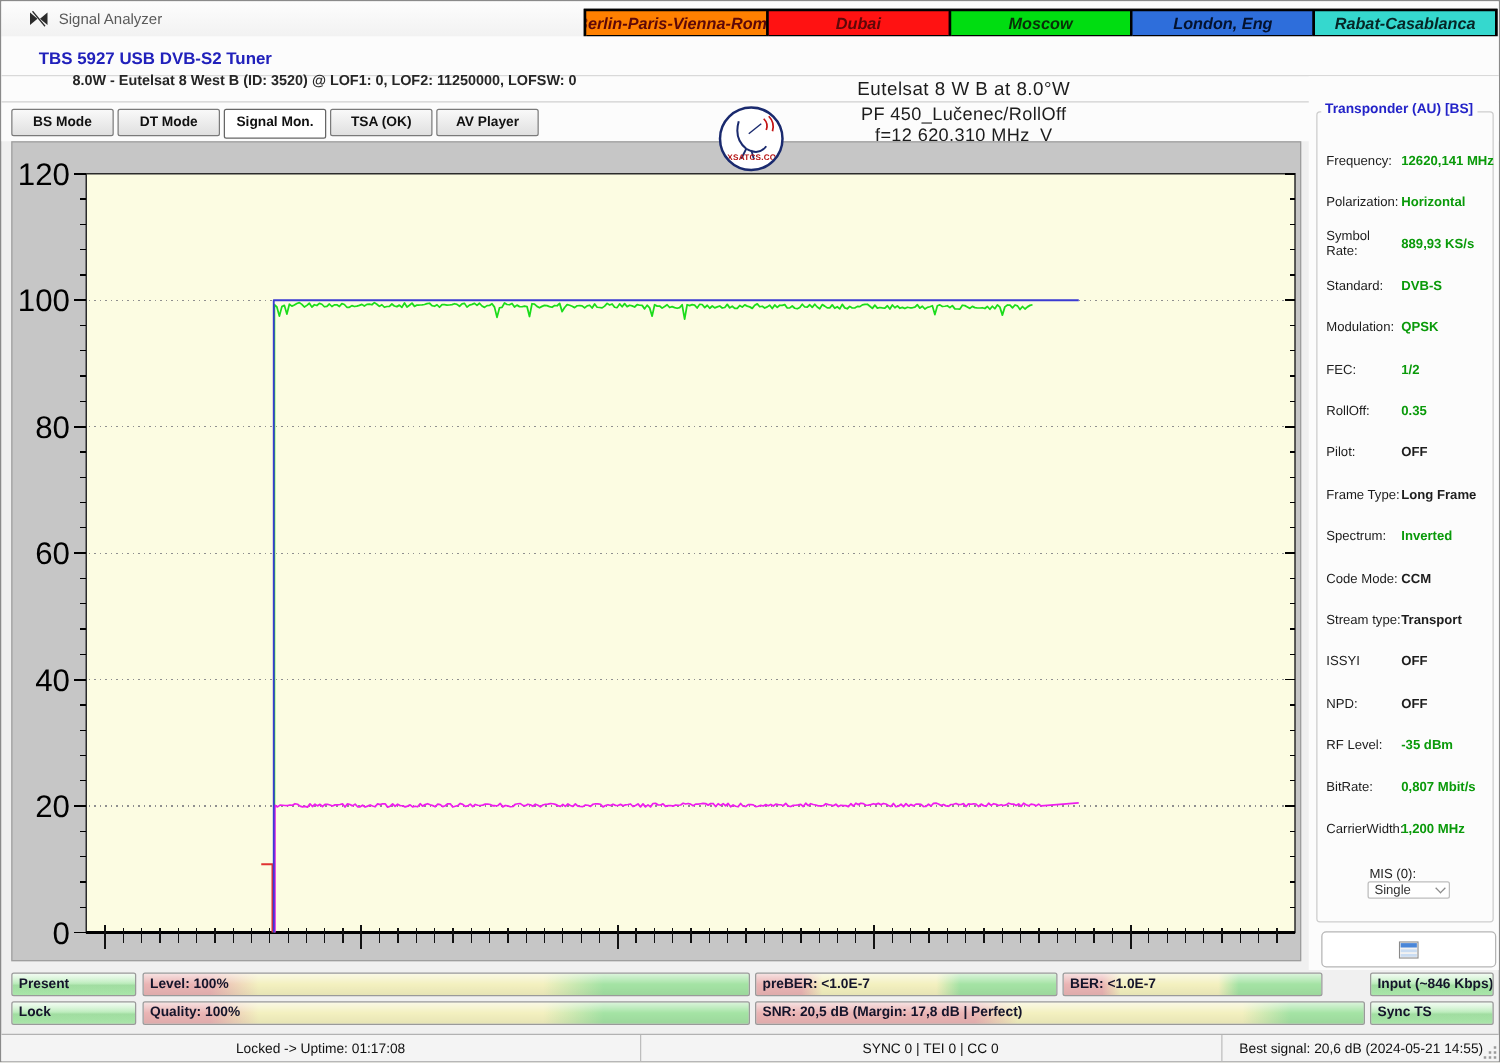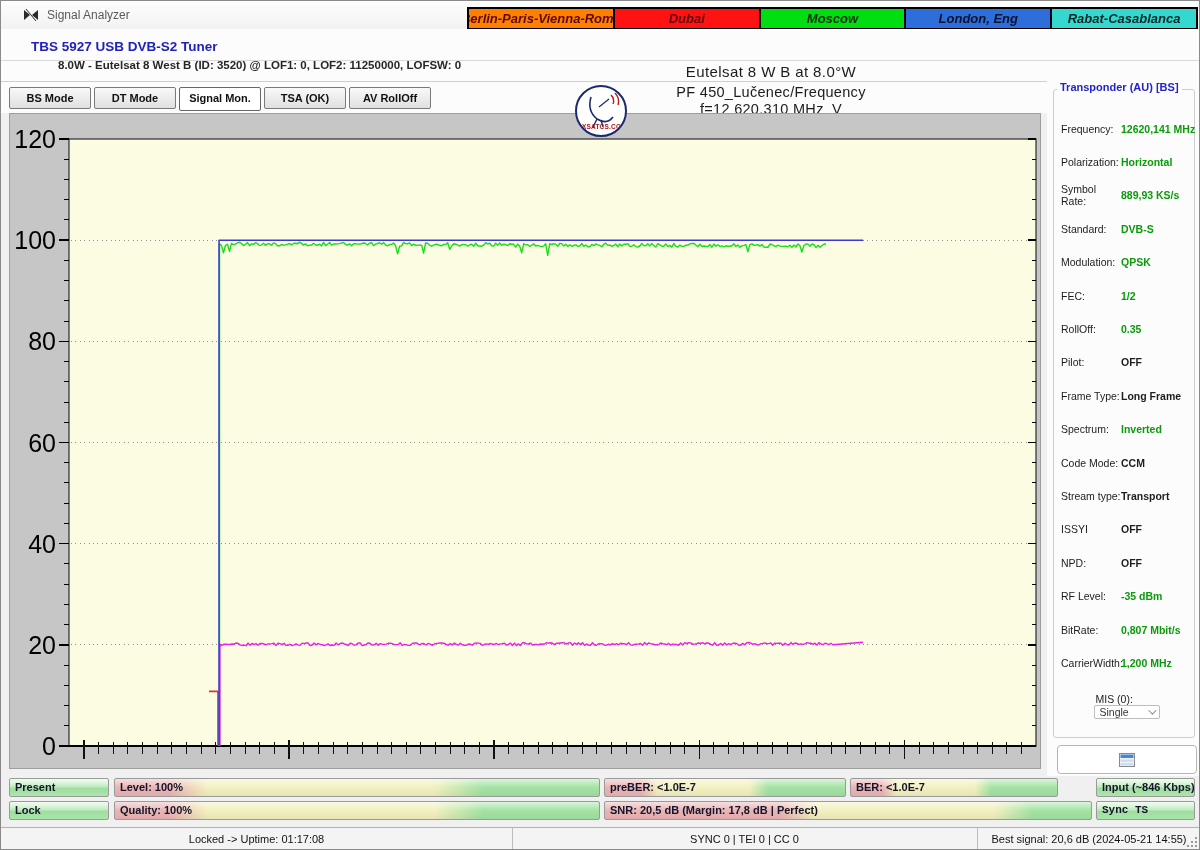--- a/index.html
+++ b/index.html
@@ -95,21 +95,21 @@
     linear-gradient(to bottom,rgba(255,255,255,.6),rgba(255,255,255,0) 50%,rgba(0,0,0,.05)),
     linear-gradient(to right,#eab4b4 0 36%,#f3f0bf 43% 80%,#a4e3a4 88% 100%);}
   .m-present{left:8px;top:777px;width:100px;}
   .m-level{left:113px;top:777px;width:486px;}
   .m-preber{left:603px;top:777px;width:242px;}
   .m-ber{left:849px;top:777px;width:208px;}
   .m-input{left:1095px;top:777px;width:99px;}
   .m-lock{left:8px;top:800px;width:100px;}
   .m-quality{left:113px;top:800px;width:486px;}
   .m-snr{left:603px;top:800px;width:488px;}
-  .m-syncts{left:1095px;top:800px;width:99px;font-family:Liberation Mono, monospace;}
+  .m-syncts{left:1095px;top:800px;width:99px;}
   
   .statusbar{position:absolute;left:0;top:826px;width:1200px;height:24px;background:#f4f4f4;
     border-top:1px solid #b2b2b2;font-size:11px;color:#111;}
   .sb-sec{position:absolute;top:5px;text-align:center;white-space:nowrap;}
   .sb-left{left:0;width:511px;}
   .sb-center{left:511px;width:465px;}
   .sb-right{left:976px;width:224px;}
   .sb-div{position:absolute;top:0;width:1px;height:24px;background:#bdbdbd;}
   .resize-grip{position:absolute;right:3px;bottom:3px;width:13px;height:13px;}
   .resize-grip::after{content:"";position:absolute;left:10px;top:10px;width:2px;height:2px;background:#9a9a9a;
@@ -186,41 +186,41 @@
         </div>
       </div>
     </div>
 
   <div class="top-white"></div>
   <div class="rule-a"></div>
   <div class="rule-b"></div>
   <div class="tuner-name">TBS 5927 USB DVB-S2 Tuner</div>
   <div class="tuner-detail">8.0W - Eutelsat 8 West B (ID: 3520) @ LOF1: 0, LOF2: 11250000, LOFSW: 0</div>
   <div class="h-center h-sat">Eutelsat 8 W B at 8.0°W</div>
-  <div class="h-center h-site">PF 450_Lučenec/Frequency</div>
+  <div class="h-center h-site">PF 450_Lučenec/RollOff</div>
   <div class="h-center h-freq">f=12 620,310 MHz_V</div>
 
   <div class="logo">
     <svg width="48" height="48" viewBox="0 0 48 48">
       <path d="M14 10 Q10 24 20 32 Q30 38 36 30" fill="none" stroke="#1a2a6e" stroke-width="1.6"></path>
       <line x1="20" y1="32" x2="16" y2="40" stroke="#1a2a6e" stroke-width="1.4"></line>
       <line x1="24" y1="33" x2="26" y2="40" stroke="#1a2a6e" stroke-width="1.4"></line>
       <line x1="22" y1="20" x2="32" y2="12" stroke="#1a2a6e" stroke-width="1.2"></line>
       <path d="M34 8 q4 4 2 9" fill="none" stroke="#c41414" stroke-width="1.4"></path>
       <path d="M38 6 q5 5 3 12" fill="none" stroke="#c41414" stroke-width="1.4"></path>
     </svg>
     <div class="logo-text">DXSATCS.COM</div>
   </div>
 
   <div class="tabs">
       <div class="tab">BS Mode</div>
       <div class="tab">DT Mode</div>
       <div class="tab active">Signal Mon.</div>
       <div class="tab">TSA (OK)</div>
-      <div class="tab">AV RollOff</div>
+      <div class="tab">AV Player</div>
     </div>
 
   <div class="chart">
     <svg class="plot-svg" width="1030" height="654">
         <rect x="59" y="25" width="967" height="607" fill="#fcfce2" stroke="#2b2b2b" stroke-width="1.2"></rect>
         <line x1="61" y1="530.8333333333334" x2="1024" y2="530.8333333333334" stroke="#8f8f8f" stroke-width="1" stroke-dasharray="1 3.4" shape-rendering="crispEdges"></line>
         <line x1="61" y1="429.6666666666667" x2="1024" y2="429.6666666666667" stroke="#8f8f8f" stroke-width="1" stroke-dasharray="1 3.4" shape-rendering="crispEdges"></line>
         <line x1="61" y1="328.5" x2="1024" y2="328.5" stroke="#8f8f8f" stroke-width="1" stroke-dasharray="1 3.4" shape-rendering="crispEdges"></line>
         <line x1="61" y1="227.33333333333337" x2="1024" y2="227.33333333333337" stroke="#8f8f8f" stroke-width="1" stroke-dasharray="1 3.4" shape-rendering="crispEdges"></line>
         <line x1="61" y1="126.16666666666663" x2="1024" y2="126.16666666666663" stroke="#8f8f8f" stroke-width="1" stroke-dasharray="1 3.4" shape-rendering="crispEdges"></line>

